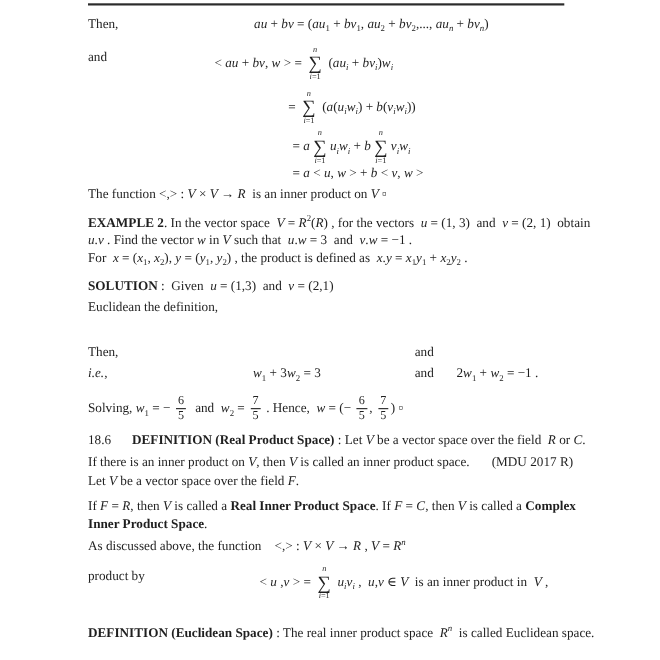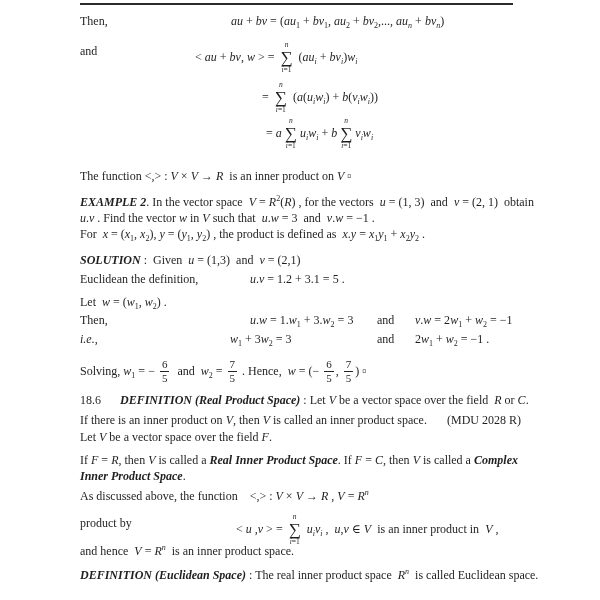--- a/index.html
+++ b/index.html
@@ -5,21 +5,21 @@
   html,body { margin:0; padding:0; background:#fff; }
   .page {
     position:relative; width:600px; height:600px; background:#ffffff;
     font-family:"Liberation Serif","DejaVu Serif",serif;
     font-size:12px; color:#1f1f1f; overflow:hidden;
   }
   .rule { position:absolute; top:3px; left:80px; width:433px; height:2px; background:#2b2b2b; }
   .line { position:absolute; left:0; width:600px; height:18px; line-height:18px; }
   .pos  { position:absolute; top:0; white-space:nowrap; }
   i { font-style:italic; }
-  b { font-weight:bold;font-style:italic; }
+  b { font-weight:bold; }
   sub { font-size:8px; vertical-align:-3px; line-height:0; }
   sup { font-size:8px; vertical-align:5px; line-height:0; }
   .sum { display:inline-flex; flex-direction:column; align-items:center;
          line-height:1; vertical-align:middle; margin:0 3px; position:relative; top:-1px; }
   .sum .sl { font-size:7.5px; line-height:1; }
   .sum .sg { font-size:17px; line-height:1; }
   .frac { display:inline-flex; flex-direction:column; align-items:center;
           line-height:1.15; vertical-align:middle; margin:0 2px; position:relative; top:-1px; font-size:11px; }
   .frac .fn { border-bottom:1px solid #222; padding:0 2px; }
   .frac .fd { padding:0 2px; }
@@ -57,20 +57,23 @@
           <span class="sl"><i>n</i></span>
           <span class="sg">∑</span>
           <span class="sl"><i>i</i>=1</span>
         </span><i>u</i><sub><i>i</i></sub><i>w</i><sub><i>i</i></sub> + <i>b</i><span class="sum">
           <span class="sl"><i>n</i></span>
           <span class="sg">∑</span>
           <span class="sl"><i>i</i>=1</span>
         </span><i>v</i><sub><i>i</i></sub><i>w</i><sub><i>i</i></sub></span>
   </div>
 
+  <div class="line" style="top:148px">
+    <span class="pos" style="left:266px">= <i>a</i> &lt; <i>u</i>, <i>w</i> &gt; + <i>b</i> &lt; <i>v</i>, <i>w</i> &gt;</span>
+  </div>
 
   <div class="line" style="top:167px">
     <span class="pos" style="left:80px">The function &lt;,&gt; : <i>V</i> × <i>V</i> → <i>R</i>&nbsp; is an inner product on <i>V</i> ▫</span>
   </div>
 
   <div class="line" style="top:193px">
     <span class="pos" style="left:80px"><b>EXAMPLE 2</b>. In the vector space &nbsp;<i>V</i> = <i>R</i><sup>2</sup>(<i>R</i>) , for the vectors &nbsp;<i>u</i> = (1, 3) &nbsp;and&nbsp; <i>v</i> = (2, 1) &nbsp;obtain</span>
   </div>
   <div class="line" style="top:209px">
     <span class="pos" style="left:80px"><i>u</i>.<i>v</i> . Find the vector <i>w</i> in <i>V</i> such that &nbsp;<i>u</i>.<i>w</i> = 3 &nbsp;and&nbsp; <i>v</i>.<i>w</i> = −1 .</span>
@@ -78,32 +81,26 @@
   <div class="line" style="top:225px">
     <span class="pos" style="left:80px">For &nbsp;<i>x</i> = (<i>x</i><sub>1</sub>, <i>x</i><sub>2</sub>), <i>y</i> = (<i>y</i><sub>1</sub>, <i>y</i><sub>2</sub>) , the product is defined as &nbsp;<i>x</i>.<i>y</i> = <i>x</i><sub>1</sub><i>y</i><sub>1</sub> + <i>x</i><sub>2</sub><i>y</i><sub>2</sub> .</span>
   </div>
 
   <div class="line" style="top:251px">
     <span class="pos" style="left:80px"><b>SOLUTION</b> : &nbsp;Given &nbsp;<i>u</i> = (1,3) &nbsp;and&nbsp; <i>v</i> = (2,1)</span>
   </div>
 
   <div class="line" style="top:270px">
     <span class="pos" style="left:80px">Euclidean the definition,</span>
-    <span class="pos" style="left:250px"><i>u</i>.<i>v</i> = 1.2 + 3.1 = 5 .</span>
   </div>
 
-  <div class="line" style="top:293px">
-    <span class="pos" style="left:80px">Let &nbsp;<i>w</i> = (<i>w</i><sub>1</sub>, <i>w</i><sub>2</sub>) .</span>
-  </div>
 
   <div class="line" style="top:311px">
     <span class="pos" style="left:80px">Then,</span>
-    <span class="pos" style="left:250px"><i>u</i>.<i>w</i> = 1.<i>w</i><sub>1</sub> + 3.<i>w</i><sub>2</sub> = 3</span>
     <span class="pos" style="left:377px">and</span>
-    <span class="pos" style="left:415px"><i>v</i>.<i>w</i> = 2<i>w</i><sub>1</sub> + <i>w</i><sub>2</sub> = −1</span>
   </div>
 
   <div class="line" style="top:330px">
     <span class="pos" style="left:80px"><i>i.e.</i>,</span>
     <span class="pos" style="left:230px"><i>w</i><sub>1</sub> + 3<i>w</i><sub>2</sub> = 3</span>
     <span class="pos" style="left:377px">and</span>
     <span class="pos" style="left:415px">2<i>w</i><sub>1</sub> + <i>w</i><sub>2</sub> = −1 .</span>
   </div>
 
   <div class="line" style="top:359px">
@@ -121,21 +118,21 @@
           <span class="fd">5</span>
         </span>) ▫</span>
   </div>
 
   <div class="line" style="top:391px">
     <span class="pos" style="left:80px">18.6</span>
     <span class="pos" style="left:120px"><b>DEFINITION (Real Product Space)</b> : Let <i>V</i> be a vector space over the field &nbsp;<i>R</i> or <i>C</i>.</span>
   </div>
   <div class="line" style="top:411px">
     <span class="pos" style="left:80px">If there is an inner product on <i>V</i>, then <i>V</i> is called an inner product space.</span>
-    <span class="pos" style="left:447px">(MDU 2028 R)</span>
+    <span class="pos" style="left:447px">(MDU 2017 R)</span>
   </div>
   <div class="line" style="top:428px">
     <span class="pos" style="left:80px">Let <i>V</i> be a vector space over the field <i>F</i>.</span>
   </div>
   <div class="line" style="top:451px">
     <span class="pos" style="left:80px">If <i>F</i> = <i>R</i>, then <i>V</i> is called a <b>Real Inner Product Space</b>. If <i>F</i> = <i>C</i>, then <i>V</i> is called a <b>Complex</b></span>
   </div>
   <div class="line" style="top:467px">
     <span class="pos" style="left:80px"><b>Inner Product Space</b>.</span>
   </div>
@@ -145,20 +142,17 @@
 
   <div class="line" style="top:514px">
     <span class="pos" style="left:80px">product by</span>
     <span class="pos" style="left:236px">&lt; <i>u</i> ,<i>v</i> &gt; = <span class="sum">
           <span class="sl"><i>n</i></span>
           <span class="sg">∑</span>
           <span class="sl"><i>i</i>=1</span>
         </span> <i>u</i><sub><i>i</i></sub><i>v</i><sub><i>i</i></sub> , &nbsp;<i>u</i>,<i>v</i> ∈ <i>V</i> &nbsp;is an inner product in &nbsp;<i>V</i> ,</span>
   </div>
 
-  <div class="line" style="top:542px">
-    <span class="pos" style="left:80px">and hence &nbsp;<i>V</i> = <i>R</i><sup><i>n</i></sup> &nbsp;is an inner product space.</span>
-  </div>
 
   <div class="line" style="top:566px">
     <span class="pos" style="left:80px"><b>DEFINITION (Euclidean Space)</b> : The real inner product space &nbsp;<i>R</i><sup><i>n</i></sup> &nbsp;is called Euclidean space.</span>
   </div>
 </div>
 
 </body></html>

